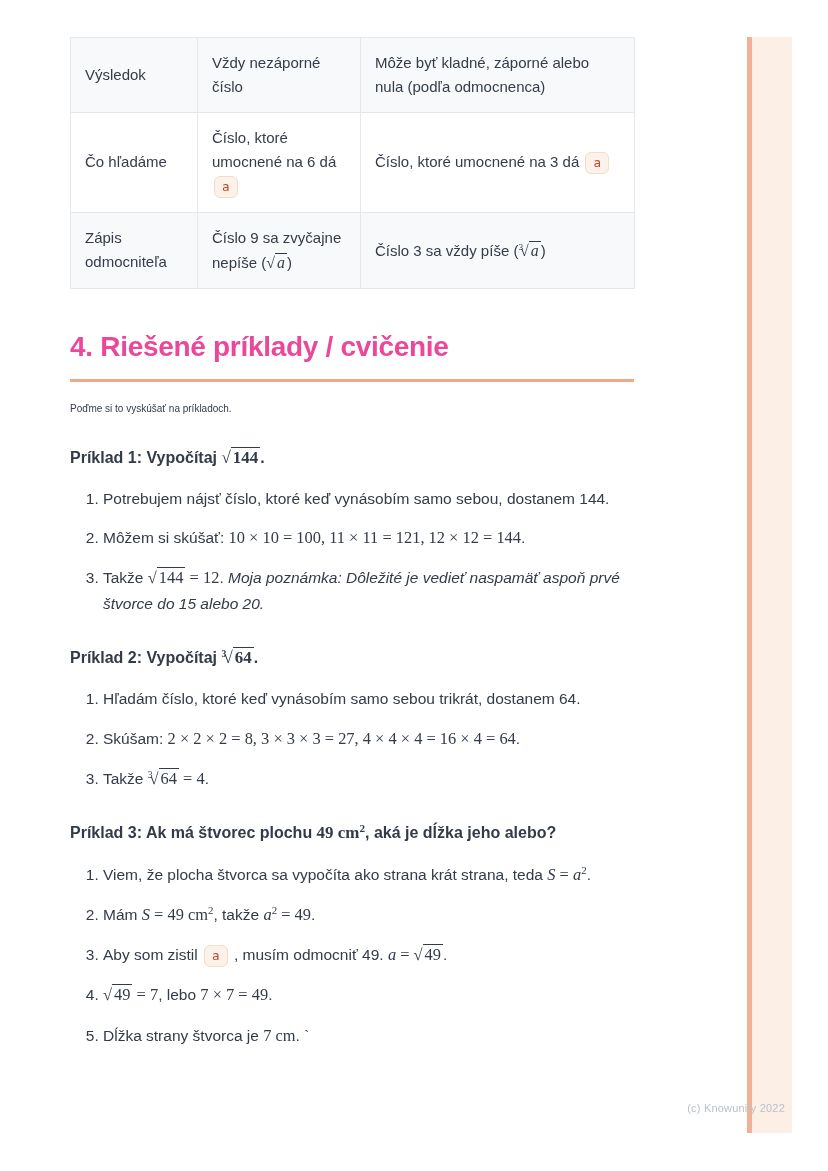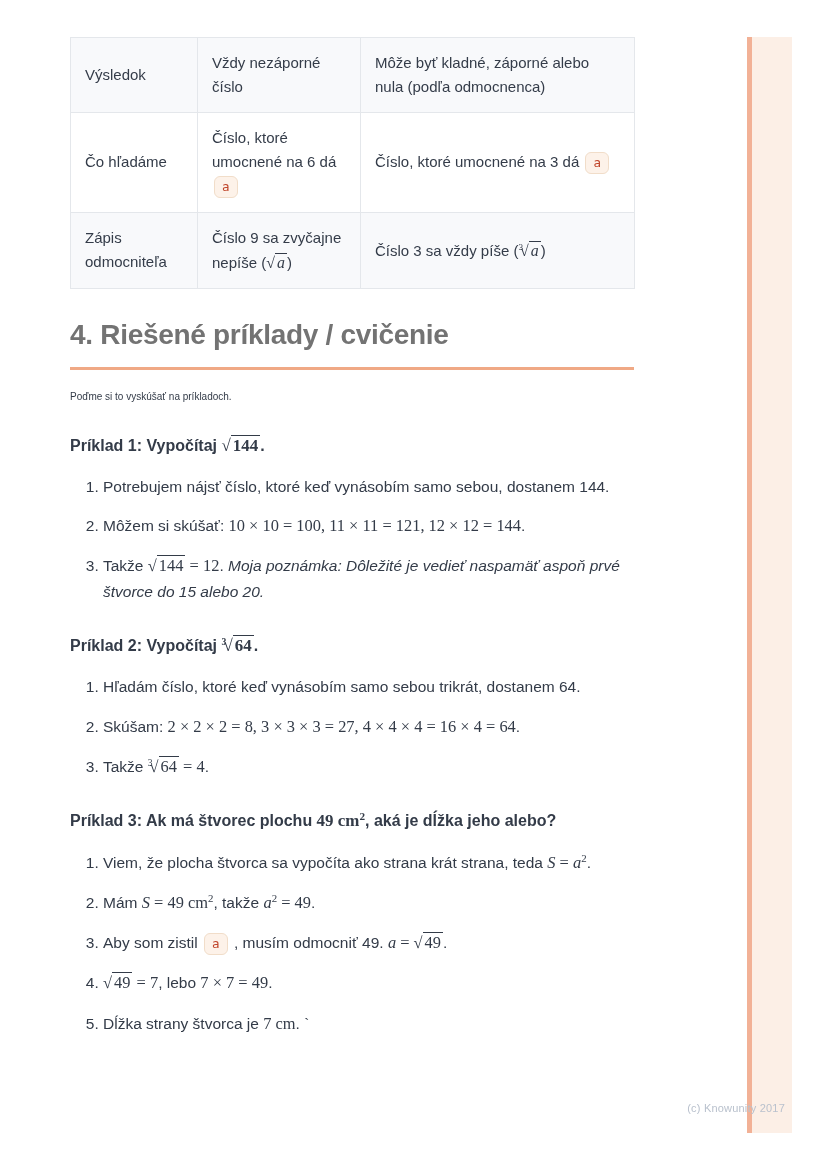--- a/index.html
+++ b/index.html
@@ -23,22 +23,22 @@
   }
   table.cmp-table td {
     border:1px solid #e4e7eb; vertical-align:middle; padding:13px 14px;
     background:#ffffff;
   }
   table.cmp-table tr.alt td { background:#f8f9fb; }
   .col1 { width:127px; } .col2 { width:163px; } .col3 { width:274px; }
 
   
   h2.section-heading {
-    margin-top:30px; font-size:28px; font-weight:800; letter-spacing:-0.3px;
-    color:#737373;
+    margin-top:42px; font-size:28px; font-weight:800; letter-spacing:-0.3px;
+    color:#ec4899;
   }
   .section-rule {
     border:none; height:2.5px; background:#f0a985; margin:16px 0 0 0; width:564px;
   }
   p.intro { margin-top:19px; font-size:10px; line-height:1.6; }
 
   
   .ex-title { margin-top:27px; font-size:16px; line-height:1.6; font-weight:700; }
   .ex-title .run-t { font-weight:700; }
   ol.steps { margin:15px 0 0 0; padding-left:33px; font-size:15.5px; }
@@ -122,13 +122,13 @@
   <ol class="steps">
     <li><span class="run-t">Viem, že plocha štvorca sa vypočíta ako strana krát strana, teda </span><span class="run-mi">S</span><span class="run-m"> = </span><span class="run-mi">a</span><sup class="run-sup">2</sup><span class="run-t">.</span></li>
     <li><span class="run-t">Mám </span><span class="run-mi">S</span><span class="run-m"> = 49 cm</span><sup class="run-sup">2</sup><span class="run-t">, takže </span><span class="run-mi">a</span><sup class="run-sup">2</sup><span class="run-m"> = 49</span><span class="run-t">.</span></li>
     <li><span class="run-t">Aby som zistil </span><span class="run-chip">a</span><span class="run-t"> , musím odmocniť 49. </span><span class="run-mi">a</span><span class="run-m"> = </span><span class="run-sqrt"><span class="rsign">√</span><span class="rbar">49</span></span><span class="run-t">.</span></li>
     <li><span class="run-sqrt"><span class="rsign">√</span><span class="rbar">49</span></span><span class="run-m"> = 7</span><span class="run-t">, lebo </span><span class="run-m">7 × 7 = 49</span><span class="run-t">.</span></li>
     <li><span class="run-t">Dĺžka strany štvorca je </span><span class="run-m">7 cm</span><span class="run-t">. `</span></li>
   </ol>
 
 </div>
 
-<div class="footer-credit">(c) Knowunity 2017</div>
+<div class="footer-credit">(c) Knowunity 2022</div>
 
 </body></html>

